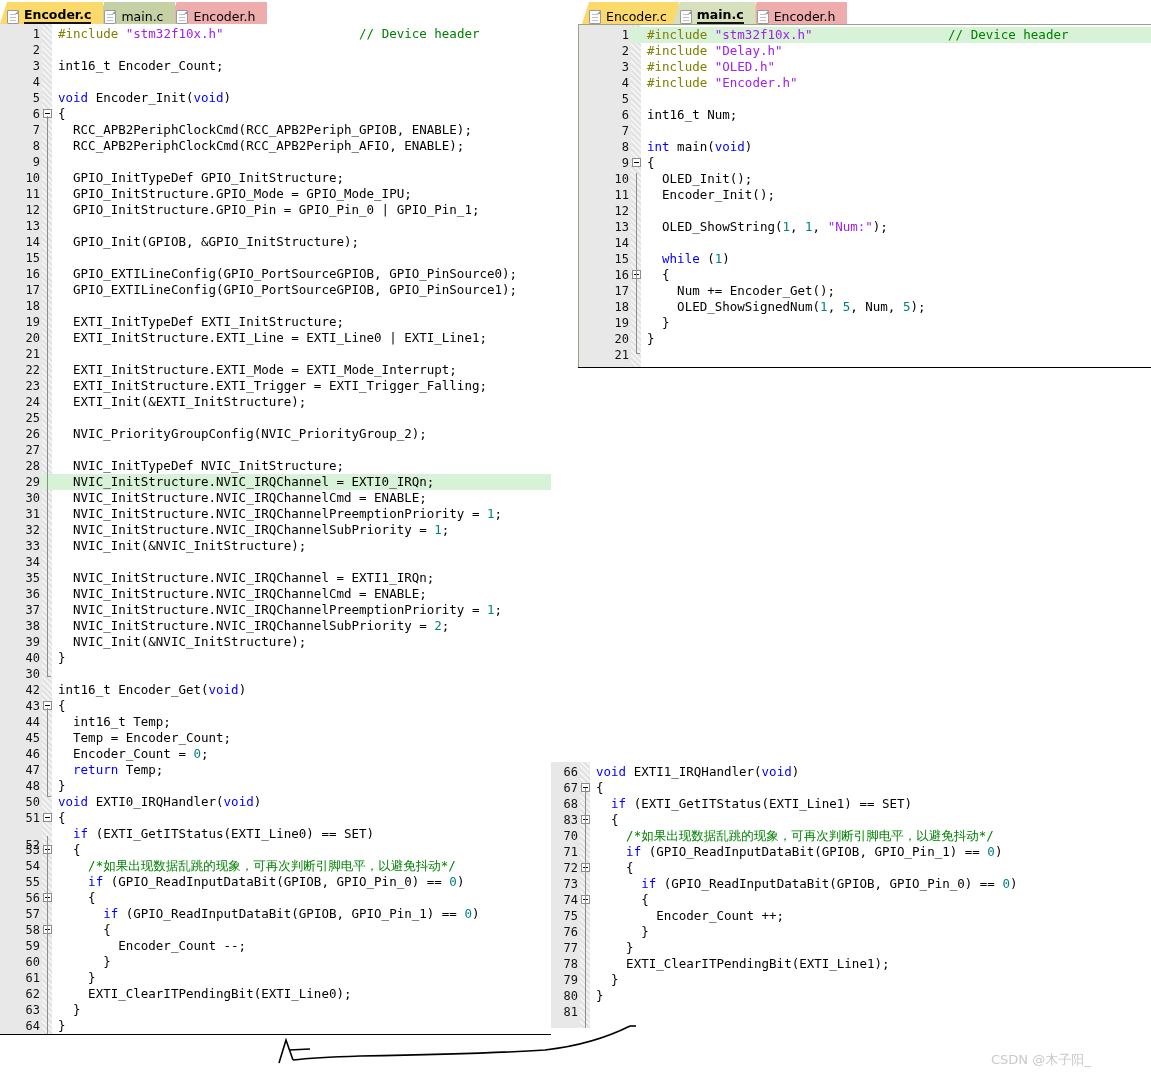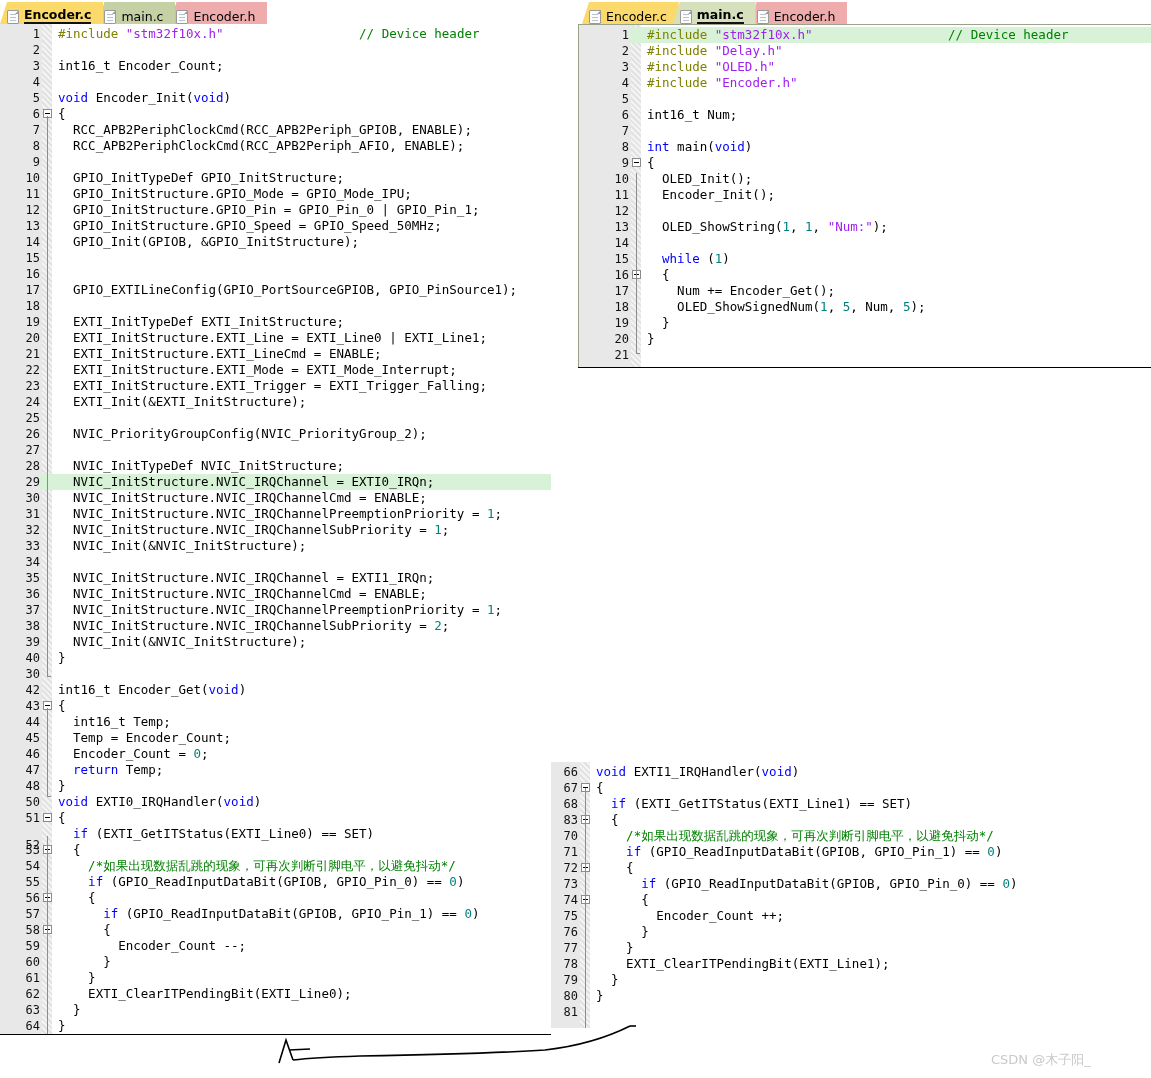--- a/index.html
+++ b/index.html
@@ -127,29 +127,29 @@
         <div class="ln" style="top: 34px; position: absolute; left: 0px; right: 0px;"><span class="num" style="width: 40px;">3</span><span class="code" style="left: 58px;"><span class="plain">int16_t Encoder_Count;</span></span></div>
         <div class="ln" style="top: 50px; position: absolute; left: 0px; right: 0px;"><span class="num" style="width: 40px;">4</span><span class="code" style="left: 58px;"></span></div>
         <div class="ln" style="top: 66px; position: absolute; left: 0px; right: 0px;"><span class="num" style="width: 40px;">5</span><span class="code" style="left: 58px;"><span class="kw">void </span><span class="plain">Encoder_Init(</span><span class="kw">void</span><span class="plain">)</span></span></div>
         <div class="ln" style="top: 82px; position: absolute; left: 0px; right: 0px;"><span class="num" style="width: 40px;">6</span><span class="code" style="left: 58px;"><span class="plain">{</span></span><span class="fold" style="left: 43px; top: 3px;"></span></div>
         <div class="ln" style="top: 98px; position: absolute; left: 0px; right: 0px;"><span class="num" style="width: 40px;">7</span><span class="code" style="left: 58px;"><span class="plain">  RCC_APB2PeriphClockCmd(RCC_APB2Periph_GPIOB, ENABLE);</span></span></div>
         <div class="ln" style="top: 114px; position: absolute; left: 0px; right: 0px;"><span class="num" style="width: 40px;">8</span><span class="code" style="left: 58px;"><span class="plain">  RCC_APB2PeriphClockCmd(RCC_APB2Periph_AFIO, ENABLE);</span></span></div>
         <div class="ln" style="top: 130px; position: absolute; left: 0px; right: 0px;"><span class="num" style="width: 40px;">9</span><span class="code" style="left: 58px;"></span></div>
         <div class="ln" style="top: 146px; position: absolute; left: 0px; right: 0px;"><span class="num" style="width: 40px;">10</span><span class="code" style="left: 58px;"><span class="plain">  GPIO_InitTypeDef GPIO_InitStructure;</span></span></div>
         <div class="ln" style="top: 162px; position: absolute; left: 0px; right: 0px;"><span class="num" style="width: 40px;">11</span><span class="code" style="left: 58px;"><span class="plain">  GPIO_InitStructure.GPIO_Mode = GPIO_Mode_IPU;</span></span></div>
         <div class="ln" style="top: 178px; position: absolute; left: 0px; right: 0px;"><span class="num" style="width: 40px;">12</span><span class="code" style="left: 58px;"><span class="plain">  GPIO_InitStructure.GPIO_Pin = GPIO_Pin_0 | GPIO_Pin_1;</span></span></div>
-        <div class="ln" style="top: 194px; position: absolute; left: 0px; right: 0px;"><span class="num" style="width: 40px;">13</span><span class="code" style="left: 58px;"><span class="plain">  GPIO_InitStructure.GPIO_Speed = GPIO_Speed_50MHz;</span></span></div>
+        <div class="ln" style="top: 194px; position: absolute; left: 0px; right: 0px;"><span class="num" style="width: 40px;">13</span></div>
         <div class="ln" style="top: 210px; position: absolute; left: 0px; right: 0px;"><span class="num" style="width: 40px;">14</span><span class="code" style="left: 58px;"><span class="plain">  GPIO_Init(GPIOB, &amp;GPIO_InitStructure);</span></span></div>
         <div class="ln" style="top: 226px; position: absolute; left: 0px; right: 0px;"><span class="num" style="width: 40px;">15</span><span class="code" style="left: 58px;"></span></div>
-        <div class="ln" style="top: 242px; position: absolute; left: 0px; right: 0px;"><span class="num" style="width: 40px;">16</span></div>
+        <div class="ln" style="top: 242px; position: absolute; left: 0px; right: 0px;"><span class="num" style="width: 40px;">16</span><span class="code" style="left: 58px;"><span class="plain">  GPIO_EXTILineConfig(GPIO_PortSourceGPIOB, GPIO_PinSource0);</span></span></div>
         <div class="ln" style="top: 258px; position: absolute; left: 0px; right: 0px;"><span class="num" style="width: 40px;">17</span><span class="code" style="left: 58px;"><span class="plain">  GPIO_EXTILineConfig(GPIO_PortSourceGPIOB, GPIO_PinSource1);</span></span></div>
         <div class="ln" style="top: 274px; position: absolute; left: 0px; right: 0px;"><span class="num" style="width: 40px;">18</span><span class="code" style="left: 58px;"></span></div>
         <div class="ln" style="top: 290px; position: absolute; left: 0px; right: 0px;"><span class="num" style="width: 40px;">19</span><span class="code" style="left: 58px;"><span class="plain">  EXTI_InitTypeDef EXTI_InitStructure;</span></span></div>
         <div class="ln" style="top: 306px; position: absolute; left: 0px; right: 0px;"><span class="num" style="width: 40px;">20</span><span class="code" style="left: 58px;"><span class="plain">  EXTI_InitStructure.EXTI_Line = EXTI_Line0 | EXTI_Line1;</span></span></div>
-        <div class="ln" style="top: 322px; position: absolute; left: 0px; right: 0px;"><span class="num" style="width: 40px;">21</span><span class="code" style="left: 58px;"><span class="plain">  EXTI_InitStructure.EXTI_LineCmd = ENABLE;</span></span></div>
+        <div class="ln" style="top: 322px; position: absolute; left: 0px; right: 0px;"><span class="num" style="width: 40px;">21</span></div>
         <div class="ln" style="top: 338px; position: absolute; left: 0px; right: 0px;"><span class="num" style="width: 40px;">22</span><span class="code" style="left: 58px;"><span class="plain">  EXTI_InitStructure.EXTI_Mode = EXTI_Mode_Interrupt;</span></span></div>
         <div class="ln" style="top: 354px; position: absolute; left: 0px; right: 0px;"><span class="num" style="width: 40px;">23</span><span class="code" style="left: 58px;"><span class="plain">  EXTI_InitStructure.EXTI_Trigger = EXTI_Trigger_Falling;</span></span></div>
         <div class="ln" style="top: 370px; position: absolute; left: 0px; right: 0px;"><span class="num" style="width: 40px;">24</span><span class="code" style="left: 58px;"><span class="plain">  EXTI_Init(&amp;EXTI_InitStructure);</span></span></div>
         <div class="ln" style="top: 386px; position: absolute; left: 0px; right: 0px;"><span class="num" style="width: 40px;">25</span><span class="code" style="left: 58px;"></span></div>
         <div class="ln" style="top: 402px; position: absolute; left: 0px; right: 0px; padding-left: 46px;"><span class="num" style="width: 40px;">26</span><span class="code" style="left: 58px;"><span class="plain">  NVIC_PriorityGroupConfig(NVIC_PriorityGroup_2);</span></span></div>
         <div class="ln" style="top: 418px; position: absolute; left: 0px; right: 0px;"><span class="num" style="width: 40px;">27</span><span class="code" style="left: 58px;"></span></div>
         <div class="ln" style="top: 434px; position: absolute; left: 0px; right: 0px;"><span class="num" style="width: 40px;">28</span><span class="code" style="left: 58px;"><span class="plain">  NVIC_InitTypeDef NVIC_InitStructure;</span></span></div>
         <div class="ln hl" style="top: 450px; position: absolute; left: 0px; right: 0px;"><span class="num" style="width: 40px;">29</span><span class="code" style="left: 58px;"><span class="plain">  NVIC_InitStructure.NVIC_IRQChannel = EXTI0_IRQn;</span></span></div>
         <div class="ln" style="top: 466px; position: absolute; left: 0px; right: 0px;"><span class="num" style="width: 40px;">30</span><span class="code" style="left: 58px;"><span class="plain">  NVIC_InitStructure.NVIC_IRQChannelCmd = ENABLE;</span></span></div>
         <div class="ln" style="top: 482px; position: absolute; left: 0px; right: 0px;"><span class="num" style="width: 40px;">31</span><span class="code" style="left: 58px;"><span class="plain">  NVIC_InitStructure.NVIC_IRQChannelPreemptionPriority = </span><span class="num-lit">1</span><span class="plain">;</span></span></div>

